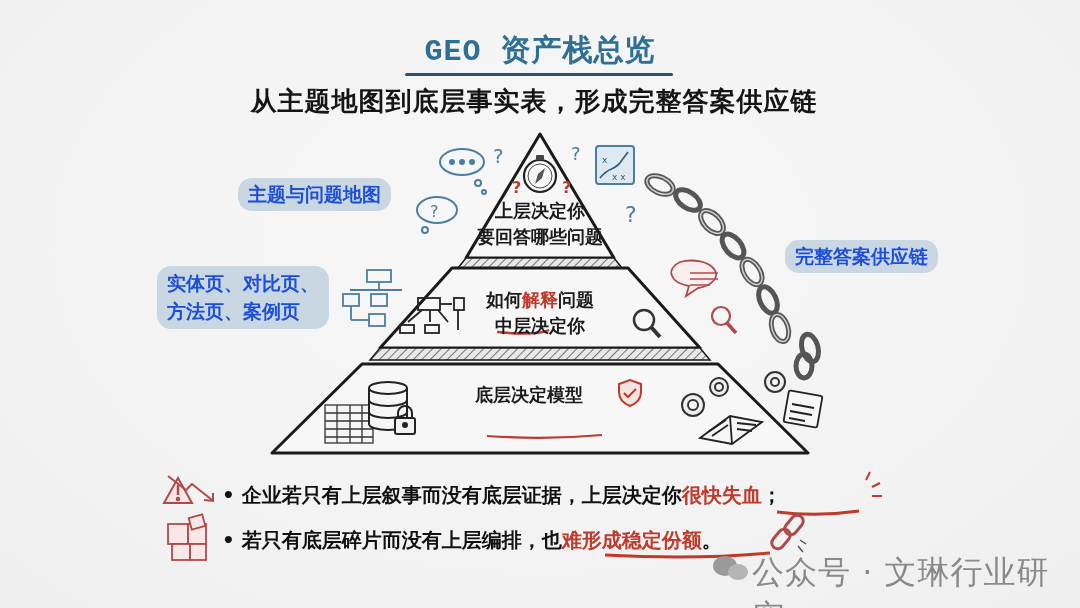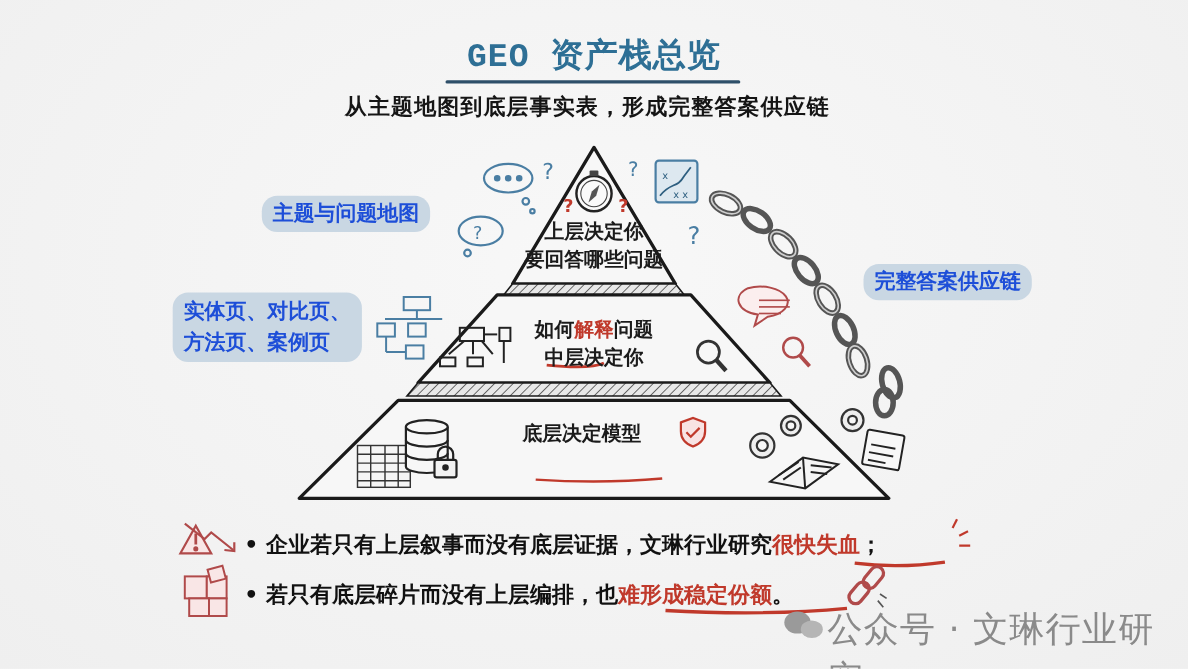--- a/index.html
+++ b/index.html
@@ -15,21 +15,21 @@
   .abs { position: absolute; }
   .title {
     left: 0; width: 1080px; top: 30px; text-align: center;
     font-size: 30px; font-weight: bold; color: #2e6f95; letter-spacing: 1px; font-family: Liberation Mono, monospace;
   }
   .title-underline {
     left: 405px; top: 73px; width: 268px; height: 3px; background: #2e4f69; border-radius: 2px;
   }
   .subtitle {
     left: 0; width: 1068px; top: 84px; text-align: center;
-    font-size: 20px; font-weight: bold; color: #151515; letter-spacing: 1px;
+    font-size: 26px; font-weight: bold; color: #151515; letter-spacing: 1px;
   }
   .pill {
     background: #c9d7e3; border-radius: 14px; padding: 4px 10px;
     font-size: 19px; font-weight: bold; color: #1d4ed8; line-height: 1.3;
   }
   .tier-text {
     text-align: center; font-size: 18px; font-weight: bold; color: #1b1b1b; line-height: 1.45;
   }
   .red { color: #c0392b; }
   .bullet-row { font-size: 20px; font-weight: bold; color: #111; white-space: nowrap; }
@@ -276,21 +276,21 @@
     </div>
     <div>中层决定你</div>
   </div>
 
   <div class="abs tier-text" style="left:412px; top:382px; width:260px;">
     <div style="padding-right:26px;">底层决定模型</div>
   </div>
 
   <div class="abs bullet-row" style="left:222px; top:482px;">
     <span>•</span>
-    <span>企业若只有上层叙事而没有底层证据，文琳行业研究</span><span class="red">很快失血</span><span>；</span>
+    <span>企业若只有上层叙事而没有底层证据，上层决定你</span><span class="red">很快失血</span><span>；</span>
   </div>
 
   <div class="abs bullet-row" style="left:222px; top:527px;">
     <span>•</span>
     <span>若只有底层碎片而没有上层编排，也</span><span class="red">难形成稳定份额</span><span>。</span>
   </div>
 
   <div class="abs watermark" style="left:752px; top:551px;">公众号 · 文琳行业研究</div>
 </div>
 

